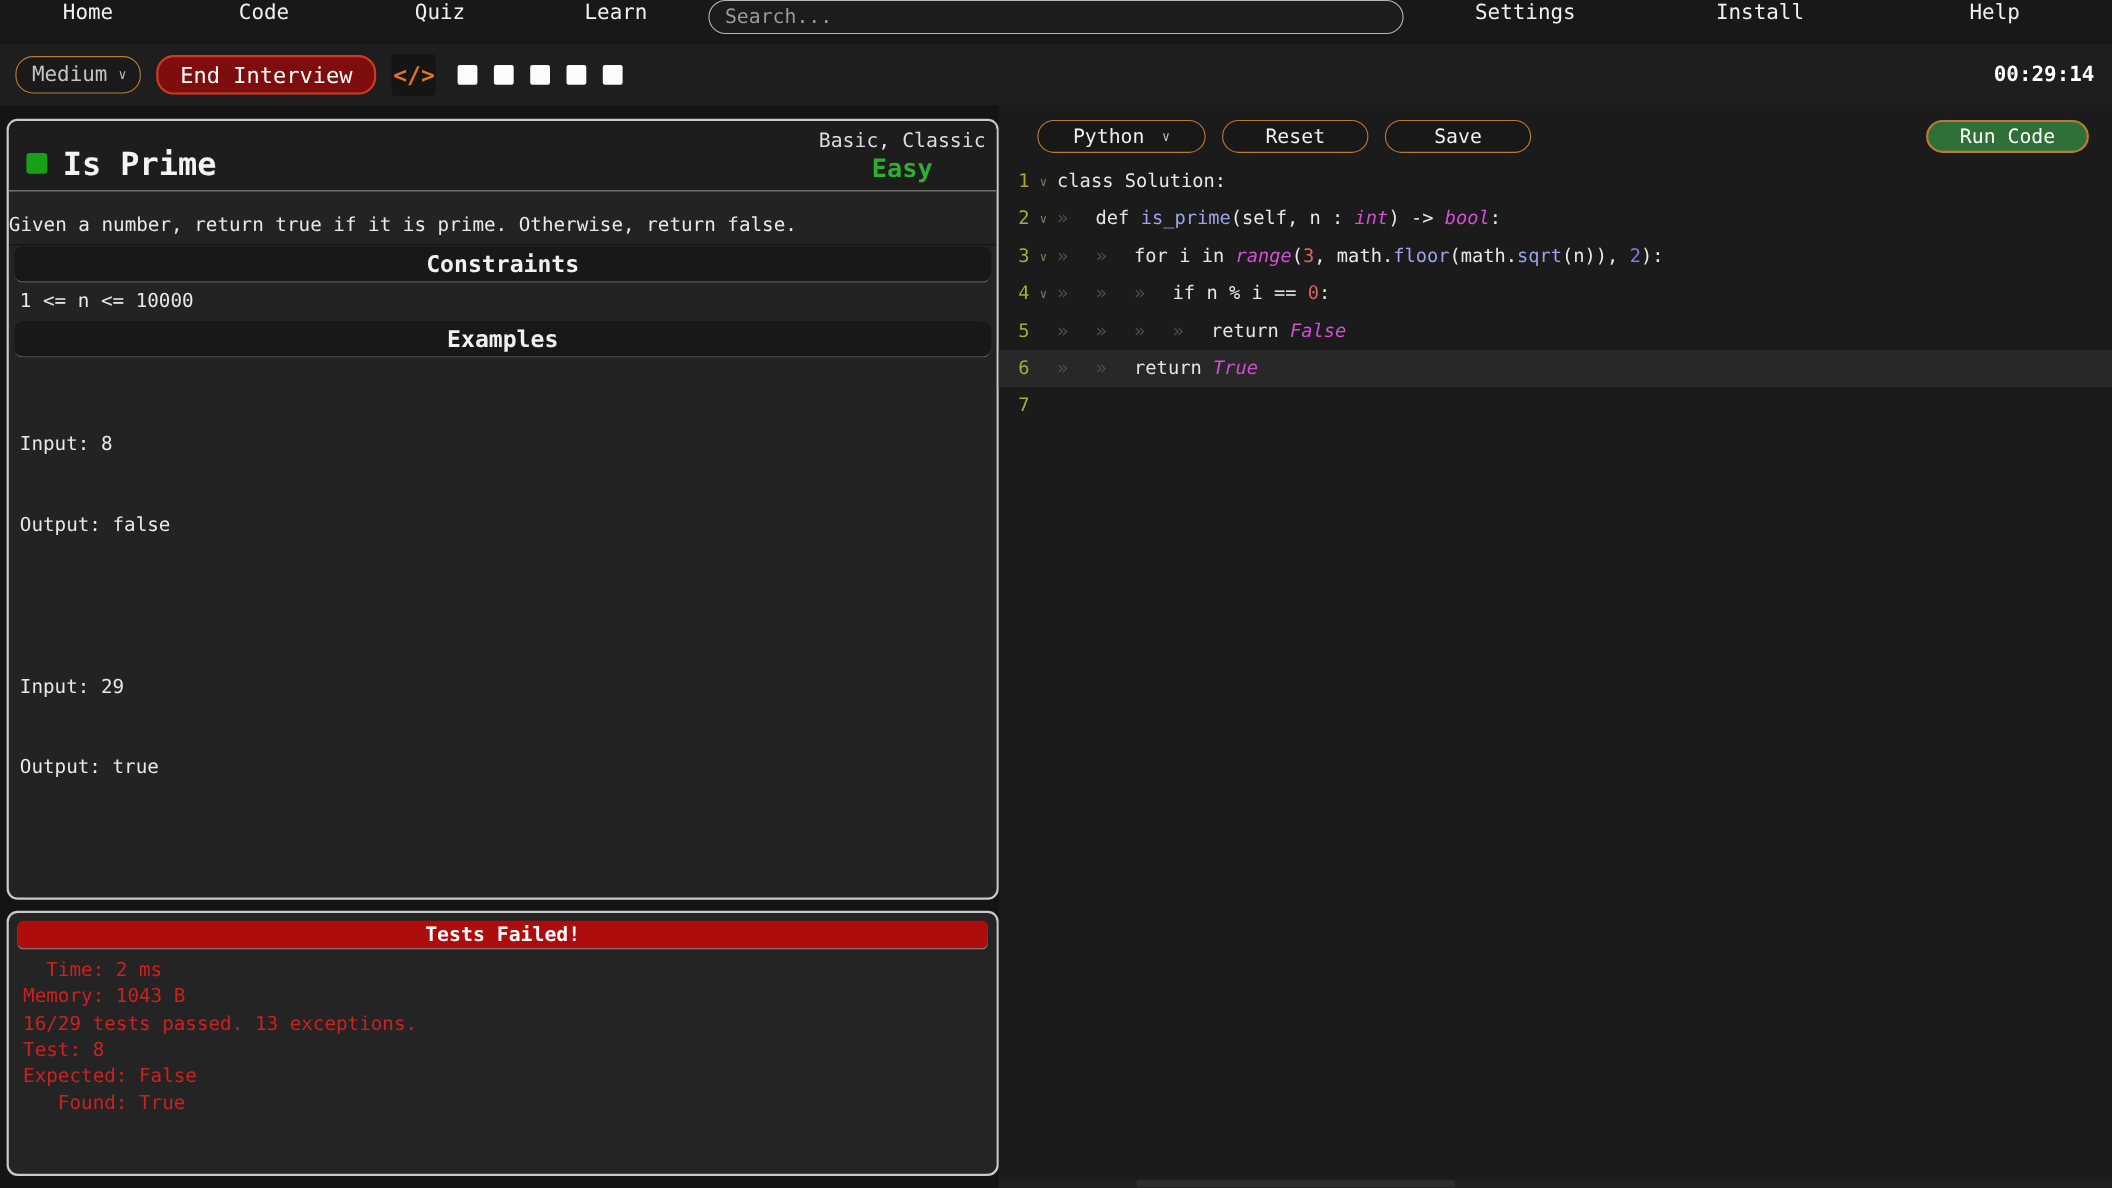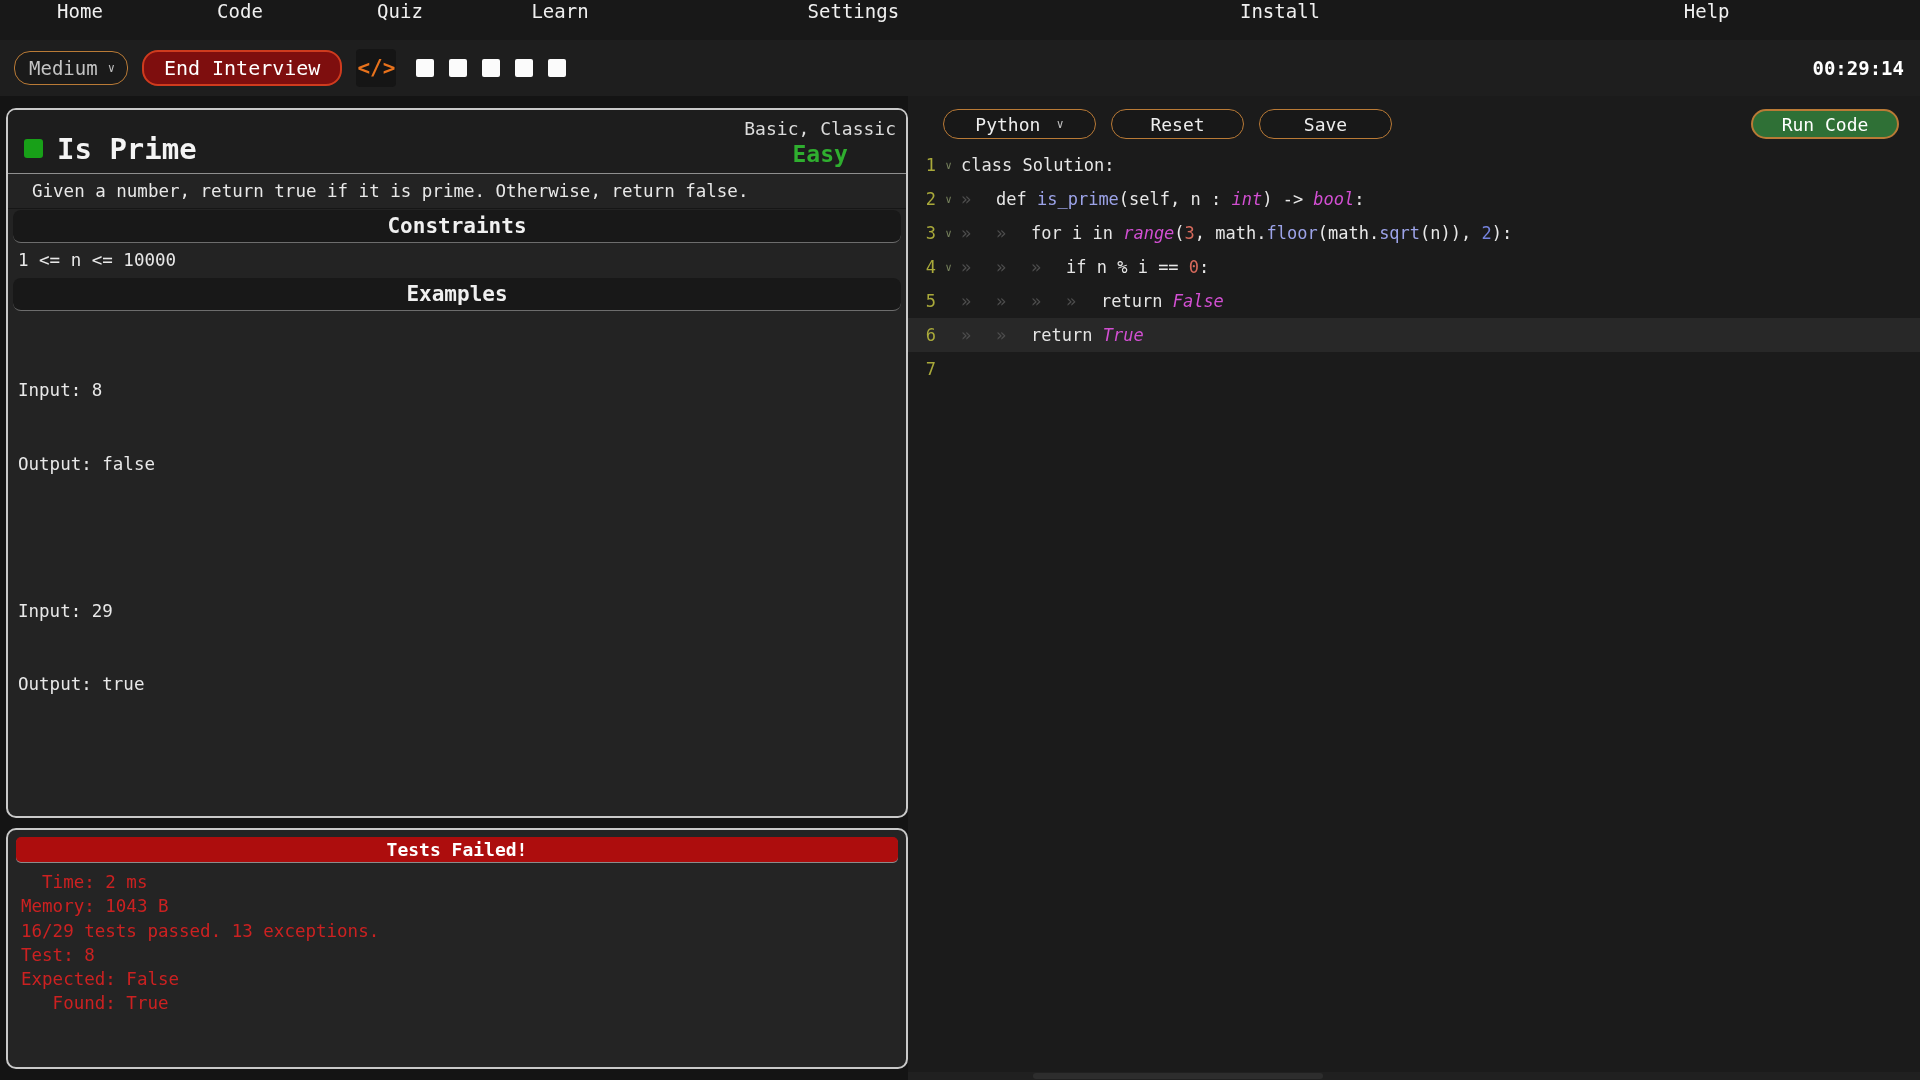--- a/index.html
+++ b/index.html
@@ -43,22 +43,22 @@
 
   .title-band { height:64px; background:#1d1d1d; border-bottom:1px solid #8f8f8f;
                 display:flex; justify-content:space-between; padding:8px 10px 0 16px; }
   .title-left { display:flex; align-items:center; gap:14px; margin-top:6px; }
   .dot { width:19px; height:19px; background:#18a018; border-radius:3px; }
   .p-title { font-size:29px; font-weight:bold; color:#f4f4f4; }
   .title-right { display:flex; flex-direction:column; align-items:center; }
   .p-tags { font-size:18px; color:#dcdcdc; }
   .p-diff { font-size:23px; font-weight:bold; color:#2fae2f; margin-top:2px; }
 
-  .desc-row { height:35px; line-height:35px; padding-left:24px; font-size:17.5px;
-              border-bottom:1px solid #161616; }
+  .desc-row { height:35px; line-height:35px; padding-left:0; font-size:17.5px;
+              border-bottom:1px solid #161616;margin-top:14px; }
   .section-band { height:33px; margin:1px 5px 0 5px; background:#181818; border-radius:8px;
                   border-bottom:1px solid #6d6d6d; text-align:center; line-height:33px;
                   font-size:21px; font-weight:bold; color:#f0f0f0; }
   .plain-row { height:34px; line-height:34px; padding-left:10px; font-size:17.5px; }
   .examples-box { padding:18px 0 0 10px; font-size:17.5px; line-height:24.5px; white-space:pre; }
 
   .fail-band { height:25px; margin:7px 8px 0 8px; background:#ad0d0d; border-radius:5px;
                box-shadow:0 1px 0 #8b8b8b; text-align:center; line-height:25px;
                font-size:18px; font-weight:bold; color:#ffffff; }
   .console { padding:8px 0 0 13px; font-size:17.5px; line-height:24.3px; white-space:pre; }
@@ -95,20 +95,23 @@
              background:#2d2d2d; border-radius:3px; }
 </style>
 </head>
 <body>
 
 <div class="nav">
   <div class="nav-item">Home</div>
   <div class="nav-item">Code</div>
   <div class="nav-item">Quiz</div>
   <div class="nav-item">Learn</div>
+  <div class="search-wrap">
+    <input class="search-input" placeholder="Search..." style="">
+  </div>
   <div class="nav-right">
     <div class="nav-item">Settings</div>
     <div class="nav-item">Install</div>
     <div class="nav-item">Help</div>
   </div>
 </div>
 
 <div class="toolbar">
   <div class="select-btn">
     <span>Medium</span>

